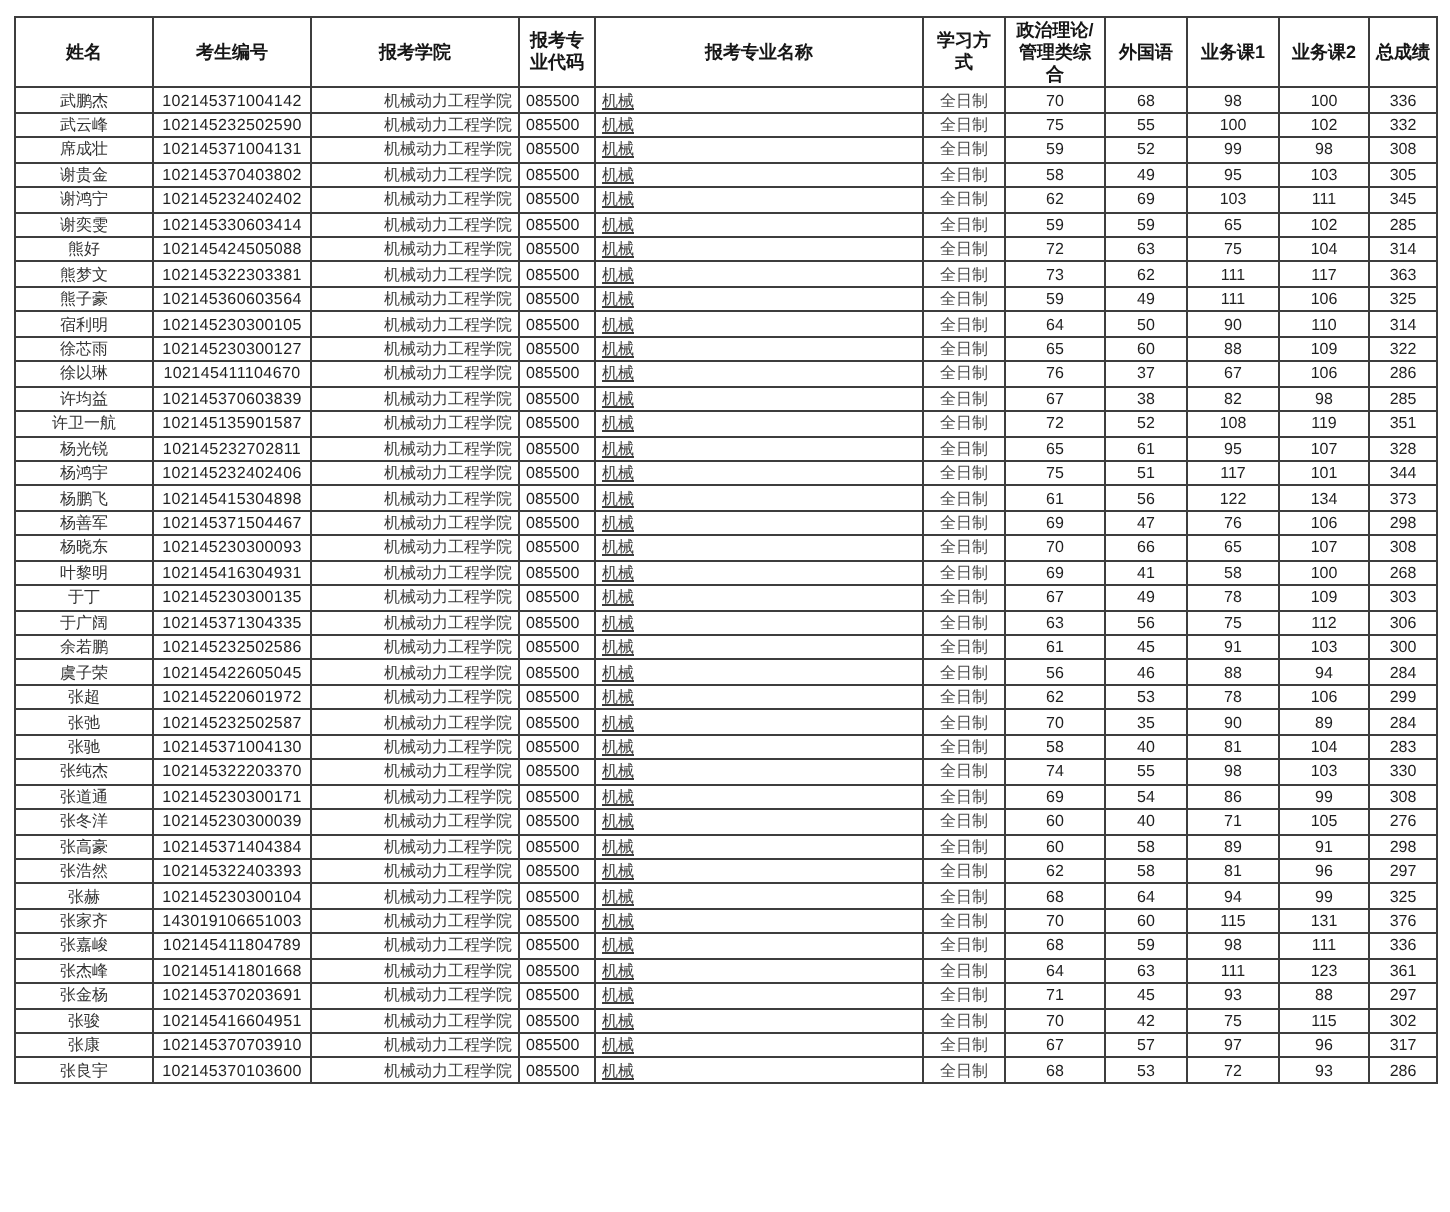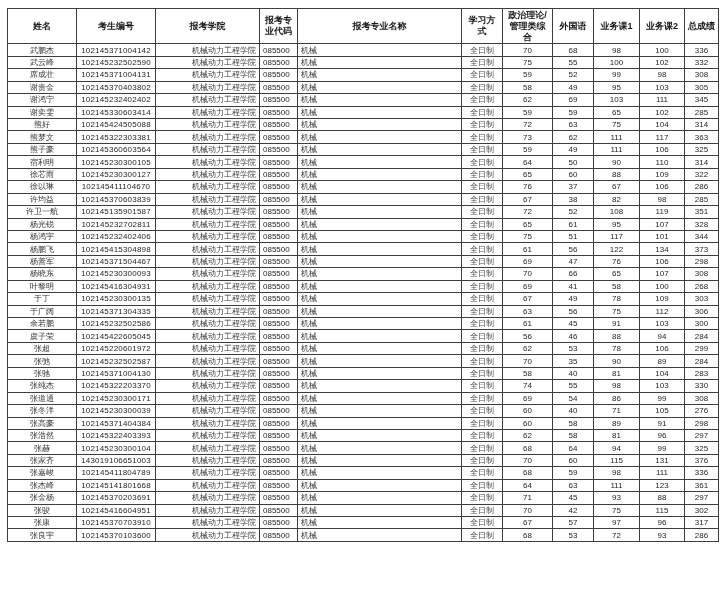--- a/index.html
+++ b/index.html
@@ -47,21 +47,21 @@
     height: 12.45px;
     line-height: 11px;
     padding: 0 3px;
     white-space: nowrap;
     vertical-align: middle;
   }
   td.c-name   { text-align: center; color: #333333; }
   td.c-id     { text-align: center; letter-spacing: 0.2px; color: #1f1f1f; }
   td.c-college{ text-align: right;  color: #3b3b3b; }
   td.c-code   { color: #1f1f1f; }
-  td.c-major  { text-align: left;  color: #3b3b3b; }
+  td.c-major  { text-align: left;  color: #3b3b3b; text-decoration: underline; }
   td.c-mode   { text-align: center; color: #4a4a4a; }
   td.c-num    { text-align: center; color: #1f1f1f; }
   th.th-mode  { padding: 4px 6px; }
 </style>
 </head>
 <body>
 
 <div class="page">
   <table class="score-table">
     <colgroup>

